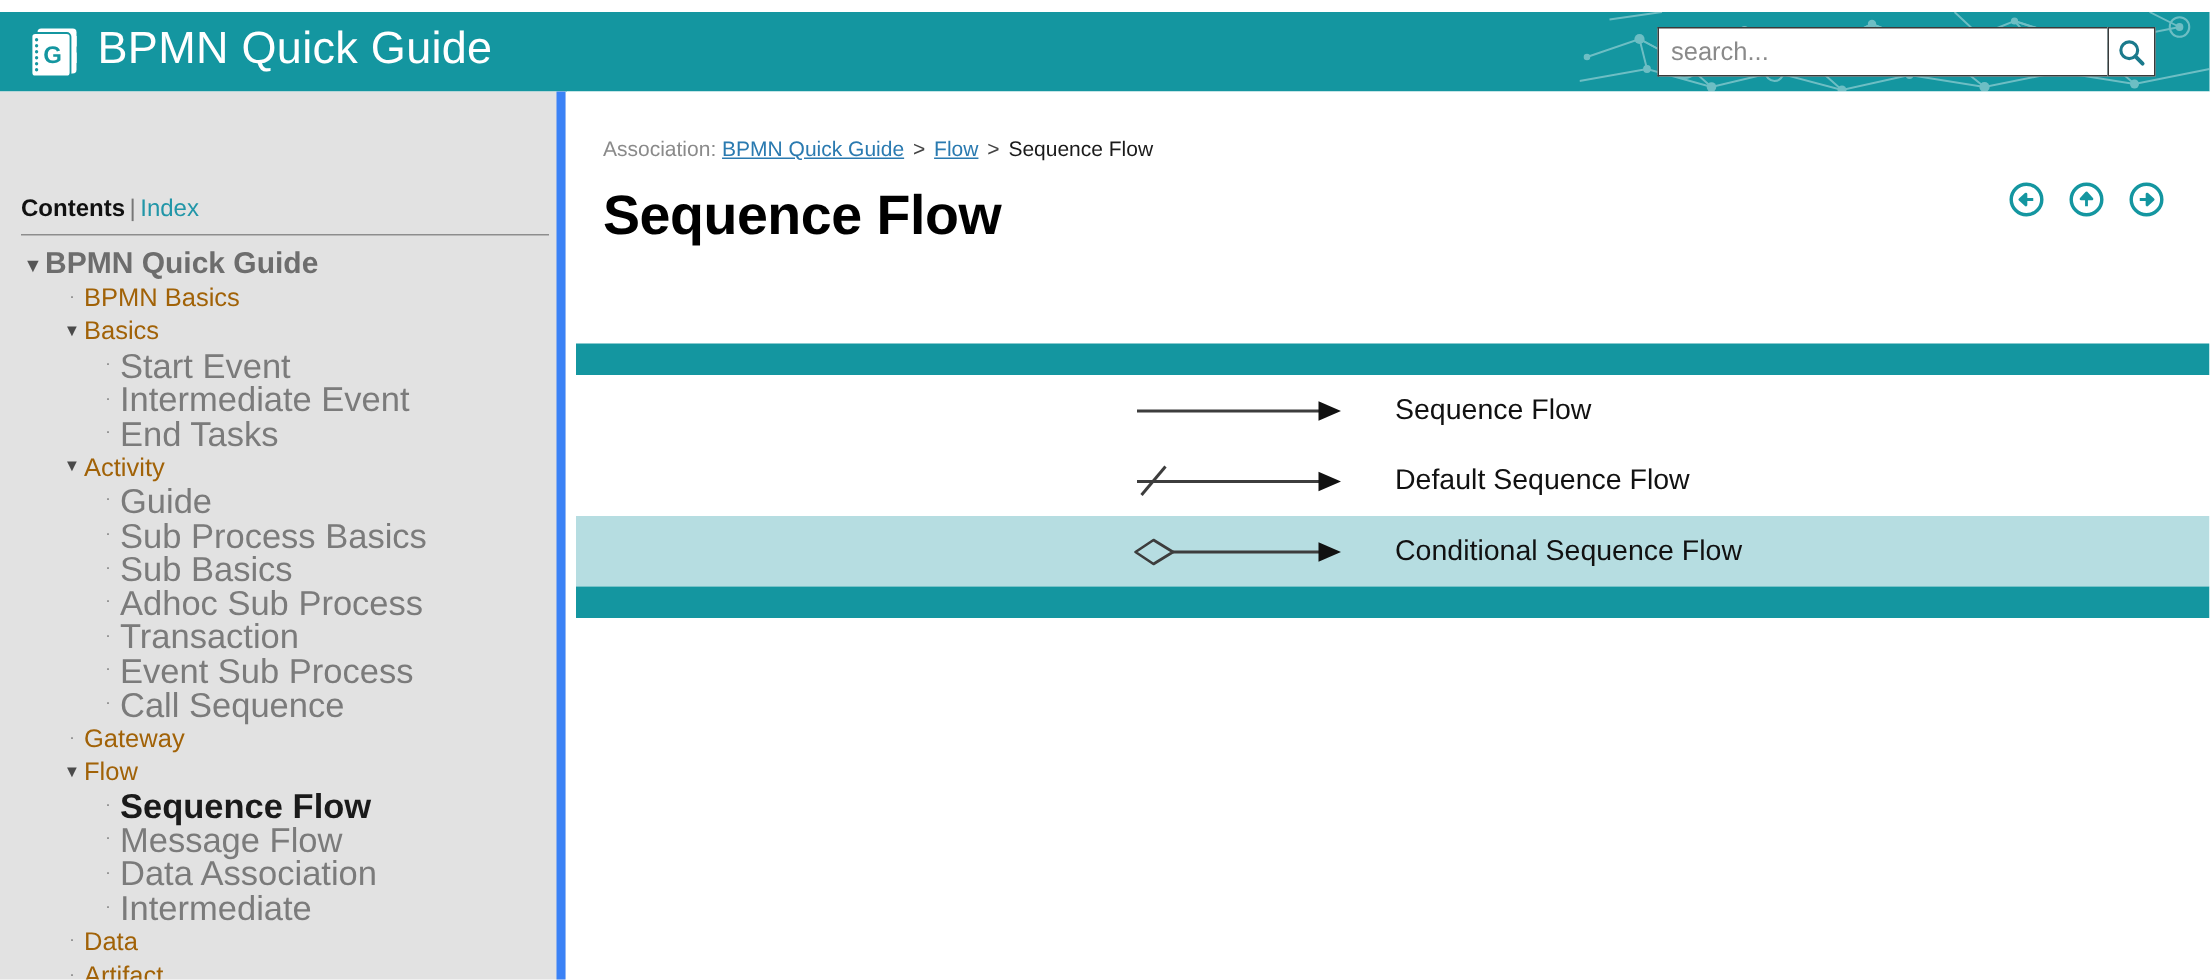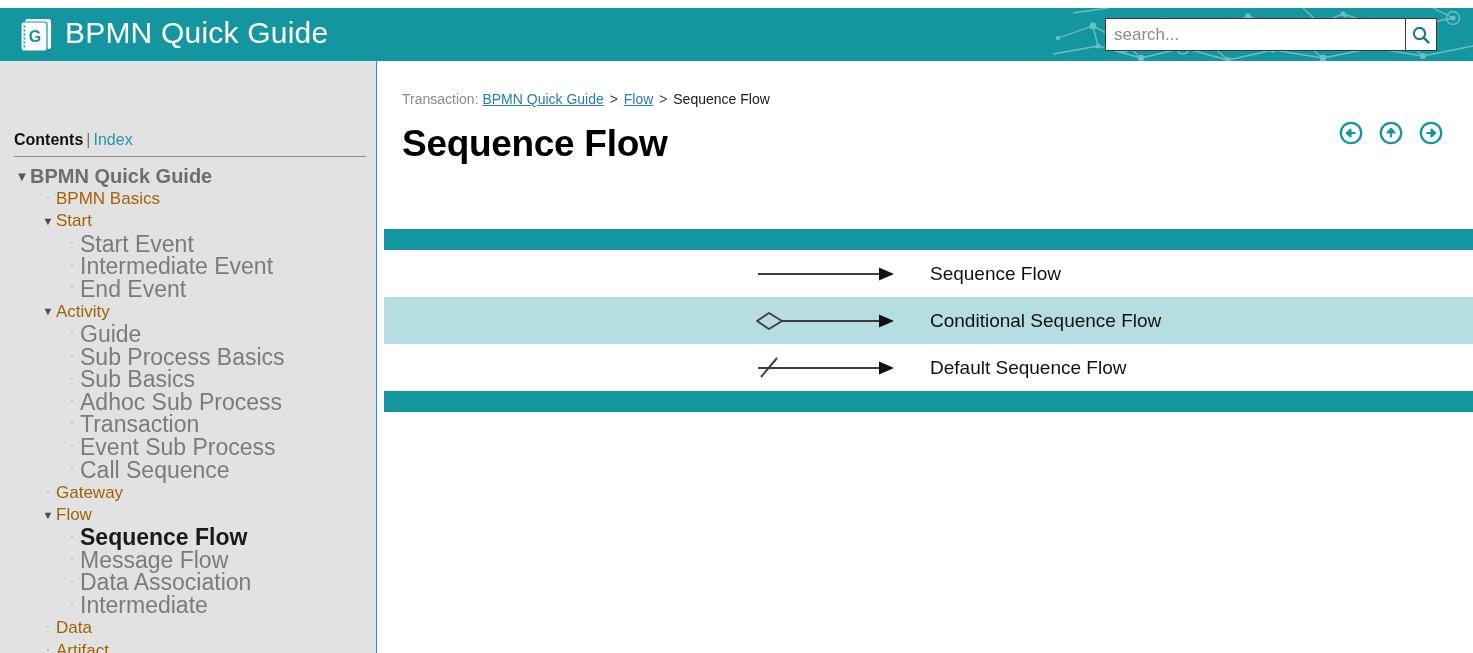--- a/index.html
+++ b/index.html
@@ -81,21 +81,21 @@
     justify-content: center;
   }
 
   
   #sidebar {
     position: absolute;
     left: 0; top: 61px;
     width: 377px;
     height: 592px;
     background: #e2e2e2;
-    border-right: 1px solid #3b82f6;
+    border-right: 6px solid #3b82f6;
     box-sizing: border-box;
     overflow: hidden;
   }
   #toc-header {
     position: absolute;
     left: 14px; top: 70px;
     font-size: 16px;
     white-space: nowrap;
   }
   #toc-header .contents-link {
@@ -337,33 +337,33 @@
       <div class="toc-item lvl0">
         <span class="toc-marker">▼</span>
         <span class="toc-label">BPMN Quick Guide</span>
       </div>
       <div class="toc-item lvl1">
         <span class="toc-marker bullet">·</span>
         <span class="toc-label">BPMN Basics</span>
       </div>
       <div class="toc-item lvl1">
         <span class="toc-marker">▼</span>
-        <span class="toc-label">Start</span>
+        <span class="toc-label">Basics</span>
       </div>
       <div class="toc-item lvl2">
         <span class="toc-marker bullet">·</span>
         <span class="toc-label">Start Event</span>
       </div>
       <div class="toc-item lvl2">
         <span class="toc-marker bullet">·</span>
         <span class="toc-label">Intermediate Event</span>
       </div>
       <div class="toc-item lvl2">
         <span class="toc-marker bullet">·</span>
-        <span class="toc-label">End Event</span>
+        <span class="toc-label">End Tasks</span>
       </div>
       <div class="toc-item lvl1">
         <span class="toc-marker">▼</span>
         <span class="toc-label">Activity</span>
       </div>
       <div class="toc-item lvl2">
         <span class="toc-marker bullet">·</span>
         <span class="toc-label">Guide</span>
       </div>
       <div class="toc-item lvl2">
@@ -421,21 +421,21 @@
       <div class="toc-item lvl1">
         <span class="toc-marker bullet">·</span>
         <span class="toc-label">Artifact</span>
       </div>
     </div>
 </div>
 
 <div id="main">
 
   <div id="breadcrumb">
-    <span class="nav-label">Transaction:</span>
+    <span class="nav-label">Association:</span>
     <span class="crumb-link">BPMN Quick Guide</span>
     <span class="crumb-sep">&gt;</span>
     <span class="crumb-link">Flow</span>
     <span class="crumb-sep">&gt;</span>
     <span class="crumb-current">Sequence Flow</span>
   </div>
 
   <h1 id="page-title">Sequence Flow</h1>
 
   <div id="nav-buttons">
@@ -458,36 +458,36 @@
     <div id="symbol-rows">
         <div class="tbl-row plain">
           <div class="sym-cell">
             <svg viewBox="0 0 150 34" width="150" height="34">
               <line x1="6" y1="17" x2="128" y2="17" stroke="#3d3d3d" stroke-width="2"></line>
               <path d="M127 10.5 L142 17 L127 23.5 Z" fill="#111"></path>
             </svg>
           </div>
           <div class="lbl-cell">Sequence Flow</div>
         </div>
+        <div class="tbl-row plain">
+          <div class="sym-cell">
+            <svg viewBox="0 0 150 34" width="150" height="34">
+              <line x1="6" y1="17" x2="128" y2="17" stroke="#3d3d3d" stroke-width="2"></line>
+              <path d="M127 10.5 L142 17 L127 23.5 Z" fill="#111"></path>
+              <line x1="9" y1="26" x2="25" y2="7" stroke="#3d3d3d" stroke-width="2"></line>
+            </svg>
+          </div>
+          <div class="lbl-cell">Default Sequence Flow</div>
+        </div>
         <div class="tbl-row alt">
           <div class="sym-cell">
             <svg viewBox="0 0 150 34" width="150" height="34">
               <line x1="30" y1="17" x2="128" y2="17" stroke="#3d3d3d" stroke-width="2"></line>
               <path d="M127 10.5 L142 17 L127 23.5 Z" fill="#111"></path>
               <path d="M5 17 L17 9 L30 17 L17 25 Z" fill="none" stroke="#3d3d3d" stroke-width="1.8" stroke-linejoin="round"></path>
             </svg>
           </div>
           <div class="lbl-cell">Conditional Sequence Flow</div>
         </div>
-        <div class="tbl-row plain">
-          <div class="sym-cell">
-            <svg viewBox="0 0 150 34" width="150" height="34">
-              <line x1="6" y1="17" x2="128" y2="17" stroke="#3d3d3d" stroke-width="2"></line>
-              <path d="M127 10.5 L142 17 L127 23.5 Z" fill="#111"></path>
-              <line x1="9" y1="26" x2="25" y2="7" stroke="#3d3d3d" stroke-width="2"></line>
-            </svg>
-          </div>
-          <div class="lbl-cell">Default Sequence Flow</div>
-        </div>
       </div>
     <div class="tbl-band"></div>
   </div>
 </div>
 
 </body></html>

